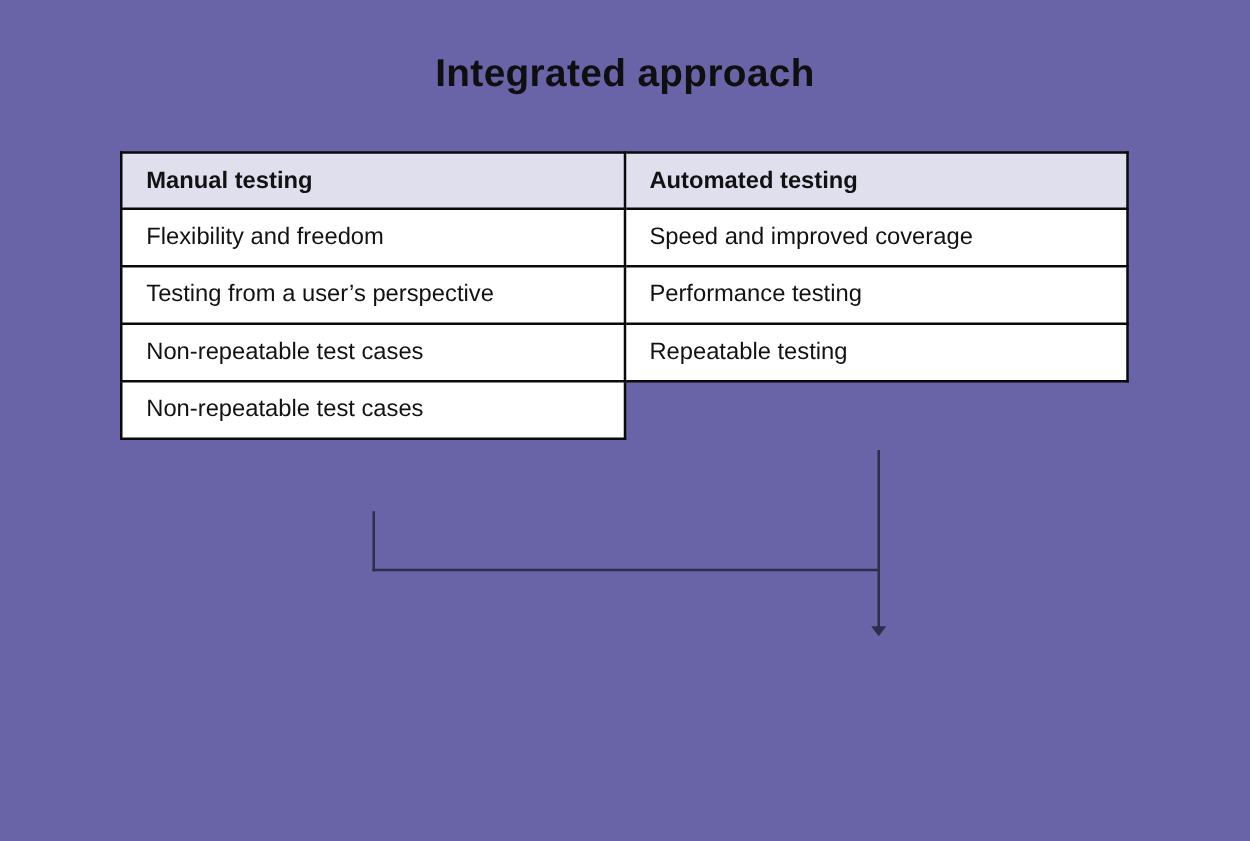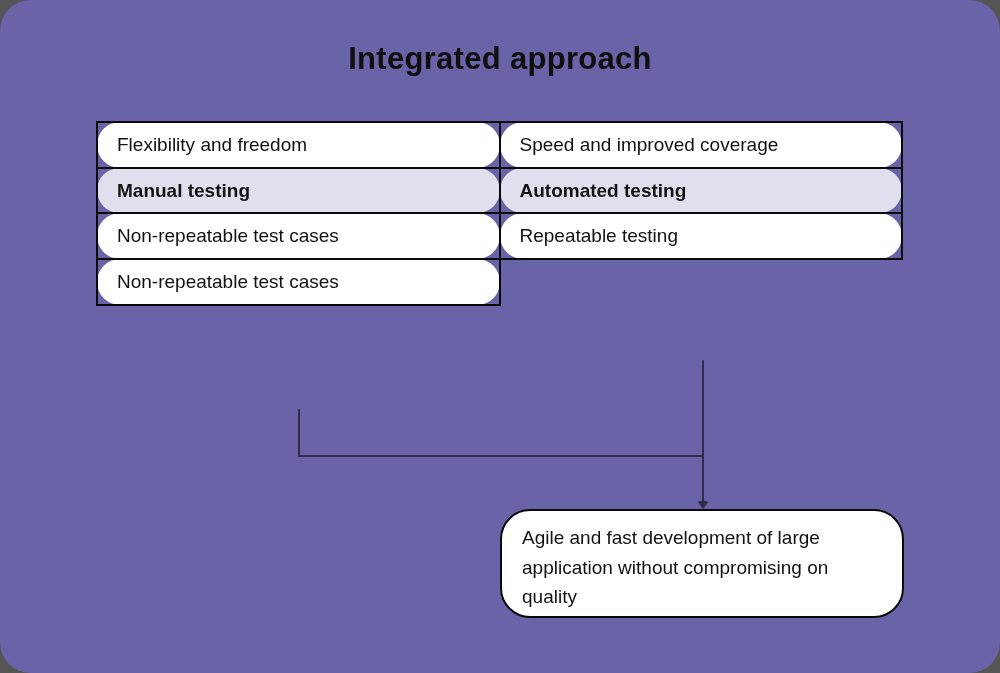--- a/index.html
+++ b/index.html
@@ -4,21 +4,21 @@
 <style>
   :root {
     --background: #6963A8;
     --header-bg: #E0DFEE;
     --cell-bg: #FFFFFF;
     --table-border: #0A0A0A;
     --connector: #2F2D47;
     --text: #121212;
     --title: #0F0F0F;
   }
-  * { margin: 0; padding: 0; box-sizing: border-box; border-radius: 30px; }
+  * { margin: 0; padding: 0; box-sizing: border-box; }
   html, body { background: #555; }
   .stage {
     position: relative;
     width: 1000px;
     height: 673px;
     background: var(--background);
     overflow: hidden;
     font-family: "Liberation Sans", "DejaVu Sans", sans-serif;
     color: var(--text);
   }
@@ -96,38 +96,41 @@
 </head>
 <body>
 
 <div class="stage">
 
   <div class="title">Integrated approach</div>
 
   <table class="compare">
     <tbody>
       <tr>
+        <th>Manual testing</th>
+        <th>Automated testing</th>
+      </tr>
+      <tr>
         <td>Flexibility and freedom</td>
         <td>Speed and improved coverage</td>
       </tr>
       <tr>
-        <th>Manual testing</th>
-        <th>Automated testing</th>
+        <td>Testing from a user’s perspective</td>
+        <td>Performance testing</td>
       </tr>
       <tr>
         <td>Non-repeatable test cases</td>
         <td>Repeatable testing</td>
       </tr>
       <tr>
         <td>Non-repeatable test cases</td>
         <td class="ghost"></td>
       </tr>
     </tbody>
   </table>
 
   <div class="conn conn-left-v"></div>
   <div class="conn conn-h"></div>
   <div class="conn conn-right-v"></div>
   <div class="arrow-down"></div>
 
-  <div class="result-box">Agile and fast development of large application without compromising on quality</div>
 
 </div>
 
 </body></html>

